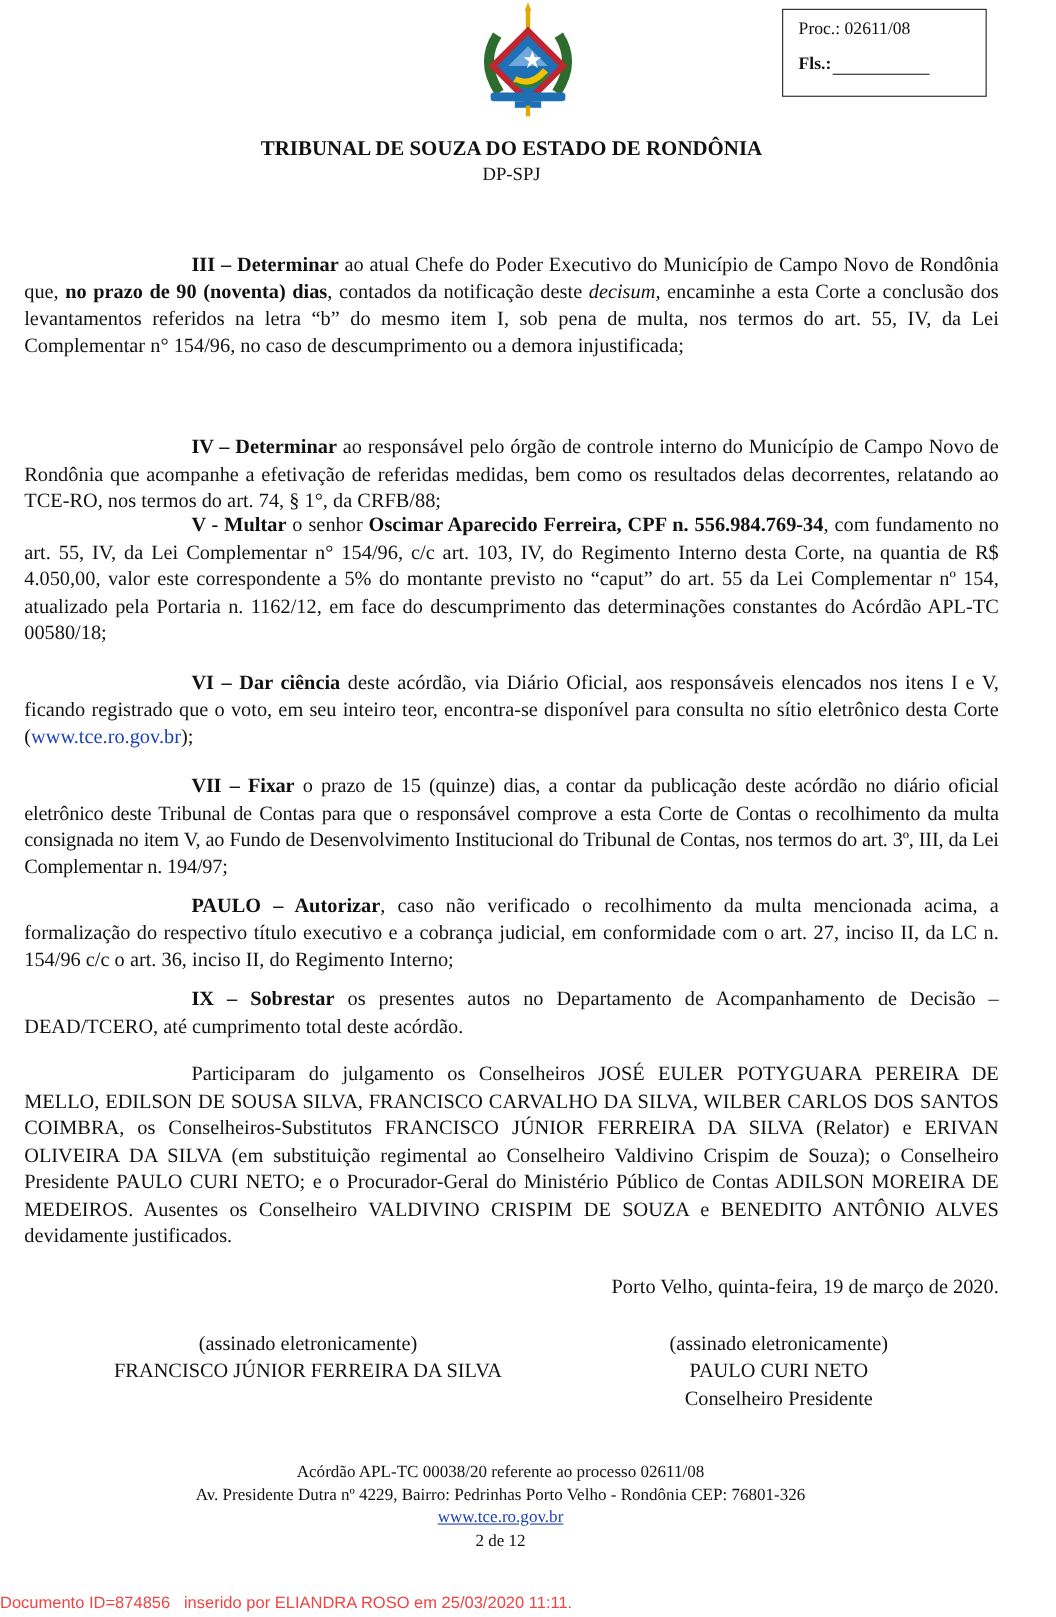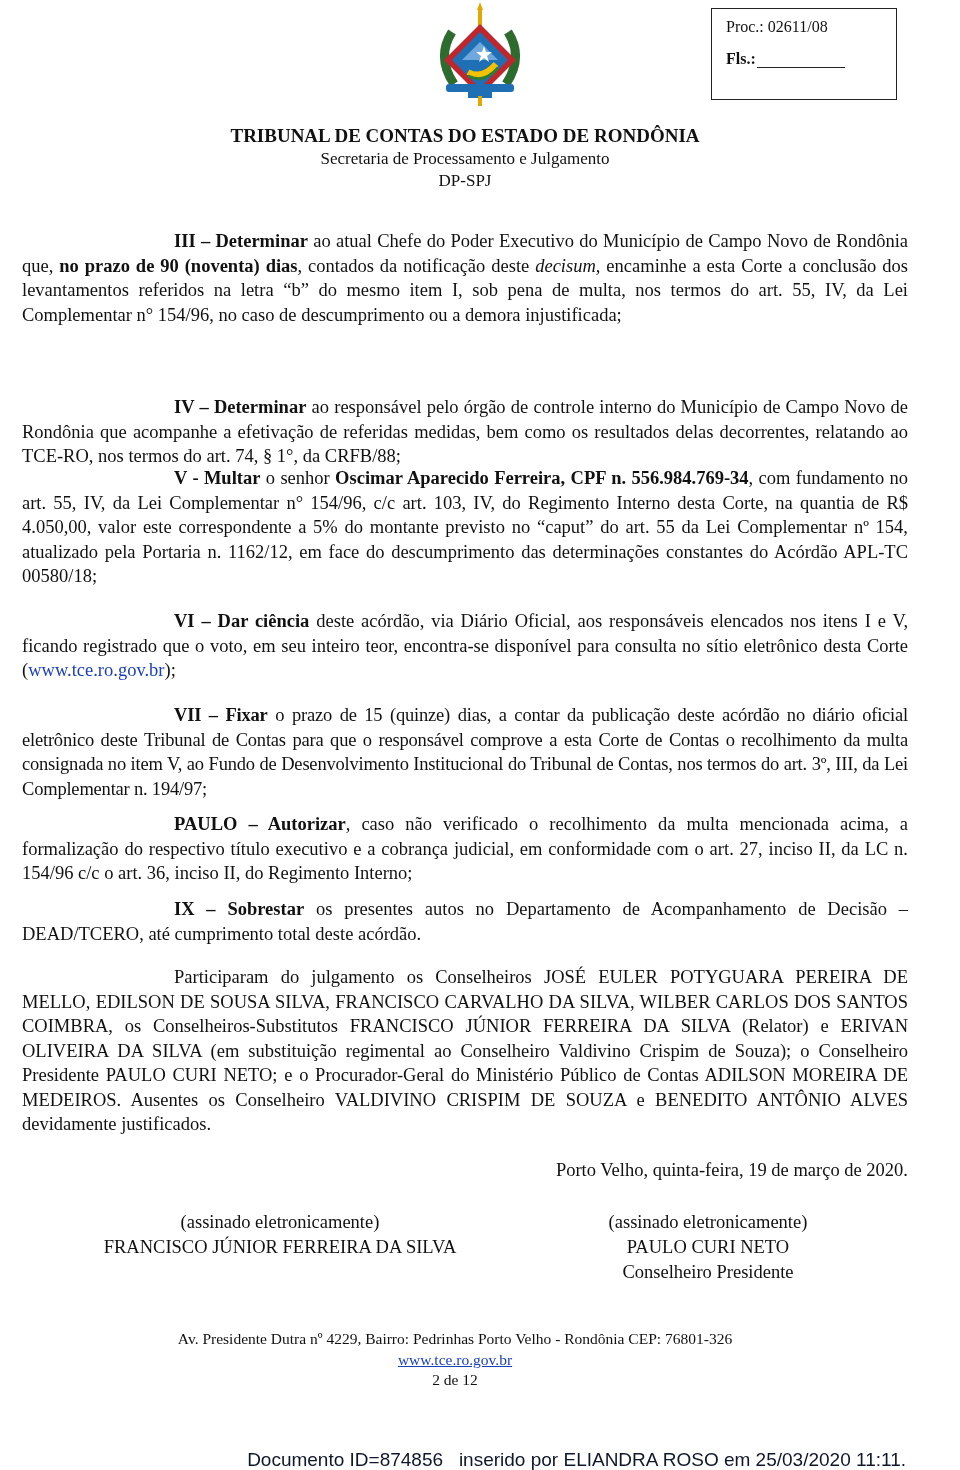--- a/index.html
+++ b/index.html
@@ -1,39 +1,39 @@
 <!DOCTYPE html>
 <html><head>
 <meta charset="utf-8">
 <style>
   html, body { margin: 0; padding: 0; background: #ffffff; }
   body { width: 960px; height: 1470px; position: relative; overflow: hidden;
          font-family: "Liberation Serif", serif; color: #111; }
-  .proc-box { position: absolute; left: 711px; top: 8px; width: 186px; height: 92px;
+  .proc-box { position: absolute; left: 711px; top: 8px; width: 186px; height: 80px;
               border: 1.5px solid #222; box-sizing: border-box; font-size: 16px; }
   .proc-box .line1 { position: absolute; left: 14px; top: 9px; }
   .proc-box .line2 { position: absolute; left: 14px; top: 41px; font-weight: bold; }
   .proc-box .blank { display: inline-block; width: 88px; border-bottom: 1px solid #222; height: 15px; vertical-align: bottom; margin-left: 1px; }
   .crest { position: absolute; left: 432px; top: 2px; width: 96px; height: 104px; }
   .header { position: absolute; left: 0; top: 124px; width: 930px; text-align: center; }
   .header .org { font-weight: bold; font-size: 19px; line-height: 24px; }
   .header .sub { font-size: 17px; line-height: 22px; }
   .body-text { position: absolute; left: 22px; width: 886px; font-size: 18.5px; line-height: 24.5px; text-align: justify; }
   .para { margin: 0; text-indent: 152px; }
   .para.tight { letter-spacing: -0.2px; }
   b { font-weight: bold; }
   .link { color: #1a3fb8; }
   .date { position: absolute; right: 52px; top: 1160px; font-size: 18.5px; }
   .sig { position: absolute; top: 1210px; text-align: center; font-size: 18.5px; line-height: 25px; }
   .sig.left { left: 40px; width: 480px; }
   .sig.right { left: 540px; width: 336px; }
   .footer { position: absolute; left: 0; top: 1329px; width: 910px; text-align: center; font-size: 15.5px; line-height: 20.5px; }
   .footer .url { color: #1a3fb8; text-decoration: underline; }
-  .stamp { position: absolute; left: 0; top: 1449px; width: 906px; text-align: right; color: #0f172a;
-           font-family: "Liberation Sans", sans-serif; font-size: 19px; }
+  .stamp { position: absolute; left: 0; top: 1449px; width: 906px; text-align: left; color: #ef4444;
+           font-family: "Liberation Sans", sans-serif; font-size: 15px; }
 </style>
 </head>
 <body>
 
 <div class="crest">
   <svg width="96" height="104" viewBox="0 0 96 104">
 
     <rect x="46" y="6" width="4" height="26" fill="#e0a800"></rect>
     <polygon points="48,0 45,8 51,8" fill="#e0a800"></polygon>
 
@@ -53,22 +53,21 @@
     <rect x="46" y="94" width="4" height="10" fill="#e0a800"></rect>
   </svg>
 </div>
 
 <div class="proc-box">
   <div class="line1">Proc.: 02611/08</div>
   <div class="line2"><span>Fls.:</span><span class="blank"></span></div>
 </div>
 
 <div class="header">
-  <div class="org">TRIBUNAL DE CONTAS DO ESTADO DE RONDÔNIA</div>
-  <div class="sub">Secretaria de Processamento e Julgamento</div>
+  <div class="org">TRIBUNAL DE SOUZA DO ESTADO DE RONDÔNIA</div>
   <div class="sub">DP-SPJ</div>
 </div>
 
 <div class="body-text" style="top:229px;">
   <p class="para"><b>III – </b><b>Determinar</b><span> ao atual Chefe do Poder Executivo do Município de Campo Novo de Rondônia que, </span><b>no prazo de 90 (noventa) dias</b><span>, contados da notificação deste </span><i>decisum,</i><span> encaminhe a esta Corte a conclusão dos levantamentos referidos na letra “b” do mesmo item I, sob pena de multa, nos termos do art. 55, IV, da Lei Complementar n° 154/96, no caso de descumprimento ou a demora injustificada;</span></p>
 </div>
 
 <div class="body-text" style="top:372px;margin-top:23px;">
   <p class="para"><b>IV – </b><b>Determinar</b><span> ao responsável pelo órgão de controle interno do Município de Campo Novo de Rondônia que acompanhe a efetivação de referidas medidas, bem como os resultados delas decorrentes, relatando ao TCE-RO, nos termos do art. 74, § 1°, da CRFB/88;</span></p>
 </div>
@@ -103,18 +102,19 @@
   <div>(assinado eletronicamente)</div>
   <div>FRANCISCO JÚNIOR FERREIRA DA SILVA</div>
 </div>
 <div class="sig right">
   <div>(assinado eletronicamente)</div>
   <div>PAULO CURI NETO</div>
   <div>Conselheiro Presidente</div>
 </div>
 
 <div class="footer">
+  <div>Acórdão APL-TC 00038/20 referente ao processo 02611/08</div>
   <div>Av. Presidente Dutra nº 4229, Bairro: Pedrinhas Porto Velho - Rondônia CEP: 76801-326</div>
   <div class="url">www.tce.ro.gov.br</div>
   <div>2 de 12</div>
 </div>
 
 <div class="stamp" style="white-space:pre;">Documento ID=874856   inserido por ELIANDRA ROSO em 25/03/2020 11:11.</div>
 
 </body></html>

